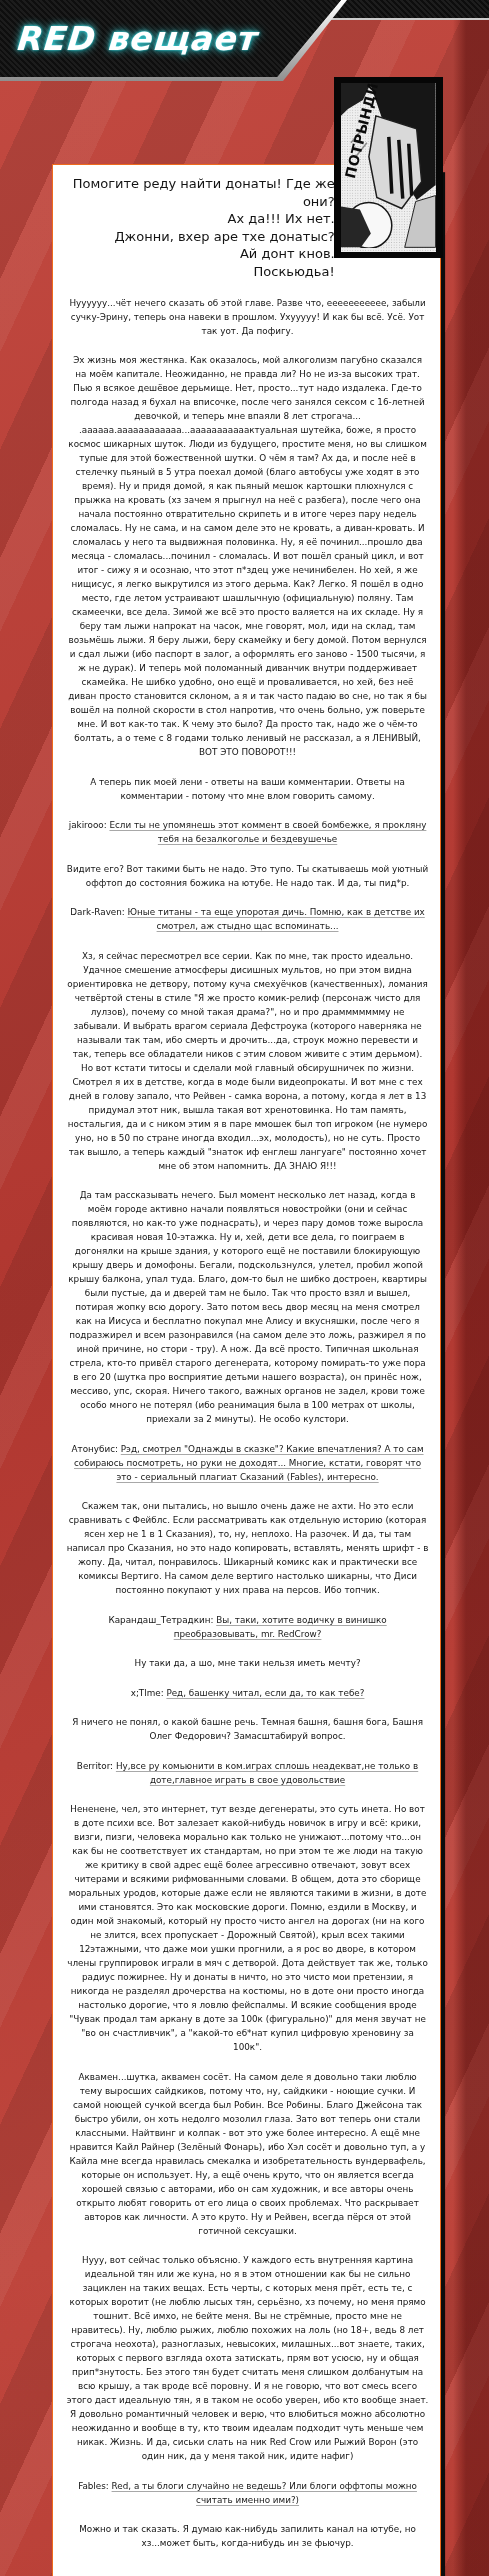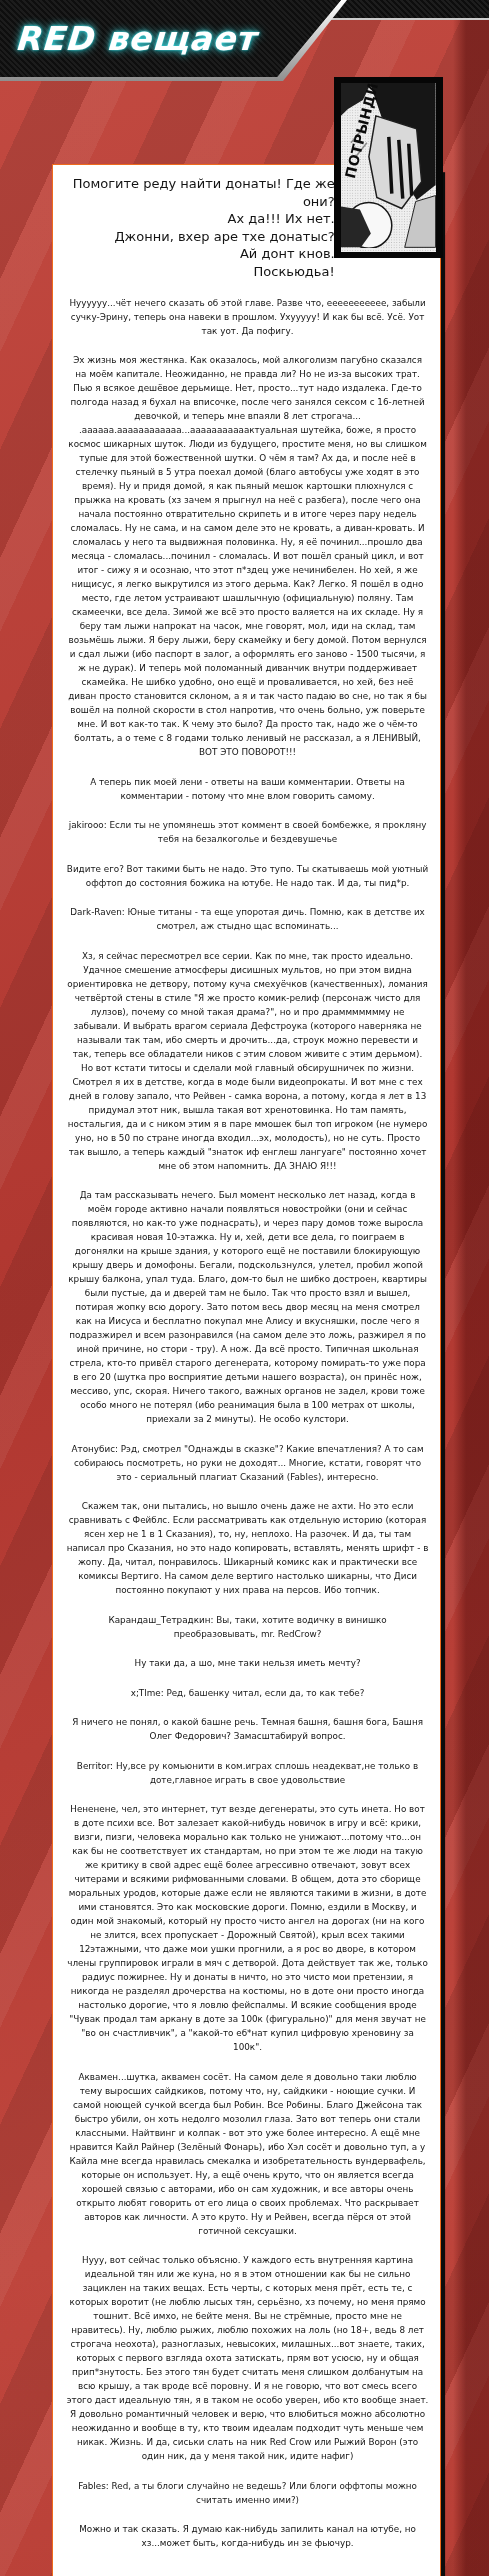--- a/index.html
+++ b/index.html
@@ -59,21 +59,21 @@
   .paper{
     position:absolute;left:52px;top:164px;width:389px;height:3416px;
     background:#ffffff;border:1px solid #ee6a1c;box-sizing:border-box;
     padding:8.2px 11.3px 10.3px 13.4px;z-index:2;overflow:hidden;
     box-shadow:4.1px 8.2px 0 #0c0c0c;
     color:#141414;font-size:8.8px;line-height:14px;
   }
   .speech{ text-align:right;padding-right:94px;font-size:13px;line-height:17.5px;margin:2.1px 0 15.5px 0;}
   .paper p{margin:0 0 15.5px 0;text-align:center;}
   .qa-name{font-weight:normal;}
-  .qa-q{text-decoration-color:#a8a8a8;text-underline-offset:2.1px;color:#191919;}
+  .qa-q{text-decoration:underline;text-decoration-color:#a8a8a8;text-underline-offset:2.1px;color:#191919;}
 </style>
 </head>
 <body>
 
 <div class="top-strip"></div>
 <div class="banner-edge"></div>
 <div class="banner-core">
   <div class="banner-title">RED вещает</div>
 </div>
 

